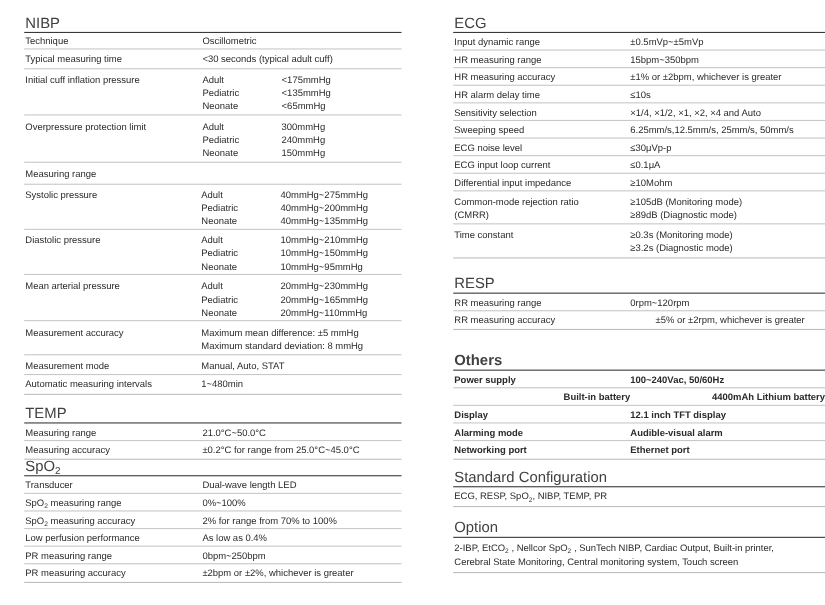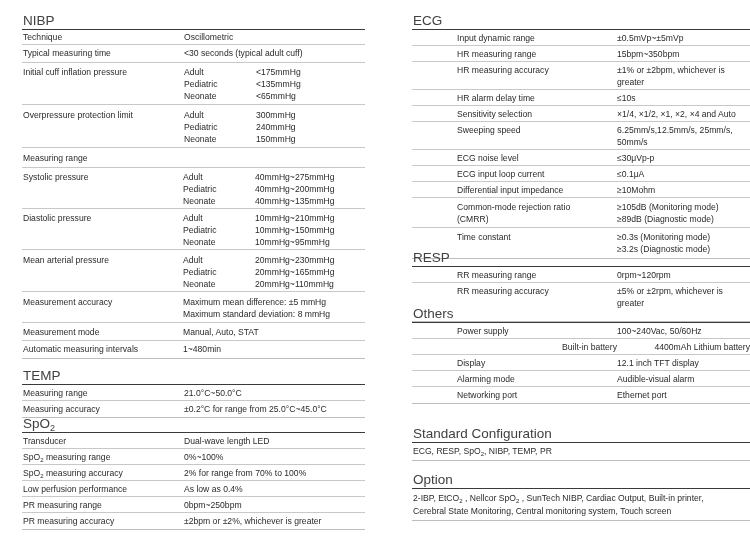--- a/index.html
+++ b/index.html
@@ -7,21 +7,21 @@
          font-family:"Liberation Sans", sans-serif; color:#2a2a2a; }
   .col { position:absolute; top:0; }
   .col.left { left:22px; width:343px; }
   .col.right { left:412px; width:338px; }
   .section { position:absolute; left:0; right:0; }
   .sec-title { font-size:13.5px; color:#404040; line-height:15px; padding-left:1px;
                border-bottom:1.5px solid #3a3a3a; padding-bottom:1px; }
   .row { display:flex; border-bottom:1px solid #c8c8c8; font-size:8.6px; line-height:12px;
          padding:1px 0 1px 1px; }
   .row .k { width:161px; flex:none; }
-  .col.right .row .k { width:160px;margin-left:44px; }
+  .col.right .row .k { width:160px; }
   .row .v { flex:1; }
   .sub { display:flex; }
   .sub .g { width:72px; flex:none; }
   .para { font-size:8.6px; line-height:12.5px; padding:2px 0 2px 1px; border-bottom:1.5px solid #bdbdbd; }
   sub { font-size:6px; vertical-align:-2px; line-height:0; }
   .t-sub { font-size:9px; vertical-align:-3px; line-height:0; }
 </style>
 </head>
 <body>
 
@@ -243,27 +243,27 @@
       </span>
     </div>
   </div>
 
   <div class="section" style="top:250px;">
     <div class="sec-title">RESP</div>
     <div class="row" style="padding:2px 0 1px 1px;">
         <span class="k">RR measuring range</span>
         <span class="v">0rpm~120rpm</span>
       </div>
-    <div class="row" style="padding:2px 0 12px 1px; border-bottom:1.5px solid #bdbdbd;">
+    <div class="row" style="padding:2px 0 2px 1px; border-bottom:1.5px solid #bdbdbd;gap:23px;">
         <span class="k">RR measuring accuracy</span>
         <span class="v">±5% or ±2rpm, whichever is greater</span>
       </div>
   </div>
 
-  <div class="section" style="top:306px;">
+  <div class="section" style="top:320px;font-weight:bold;">
     <div class="sec-title">Others</div>
     <div class="row" style="padding:2px 0 1px 1px;">
         <span class="k">Power supply</span>
         <span class="v">100~240Vac, 50/60Hz</span>
       </div>
     <div class="row" style="padding:2px 0 1px 1px;text-align:right;">
         <span class="k">Built-in battery</span>
         <span class="v">4400mAh Lithium battery</span>
       </div>
     <div class="row" style="padding:2px 0 1px 1px;">

